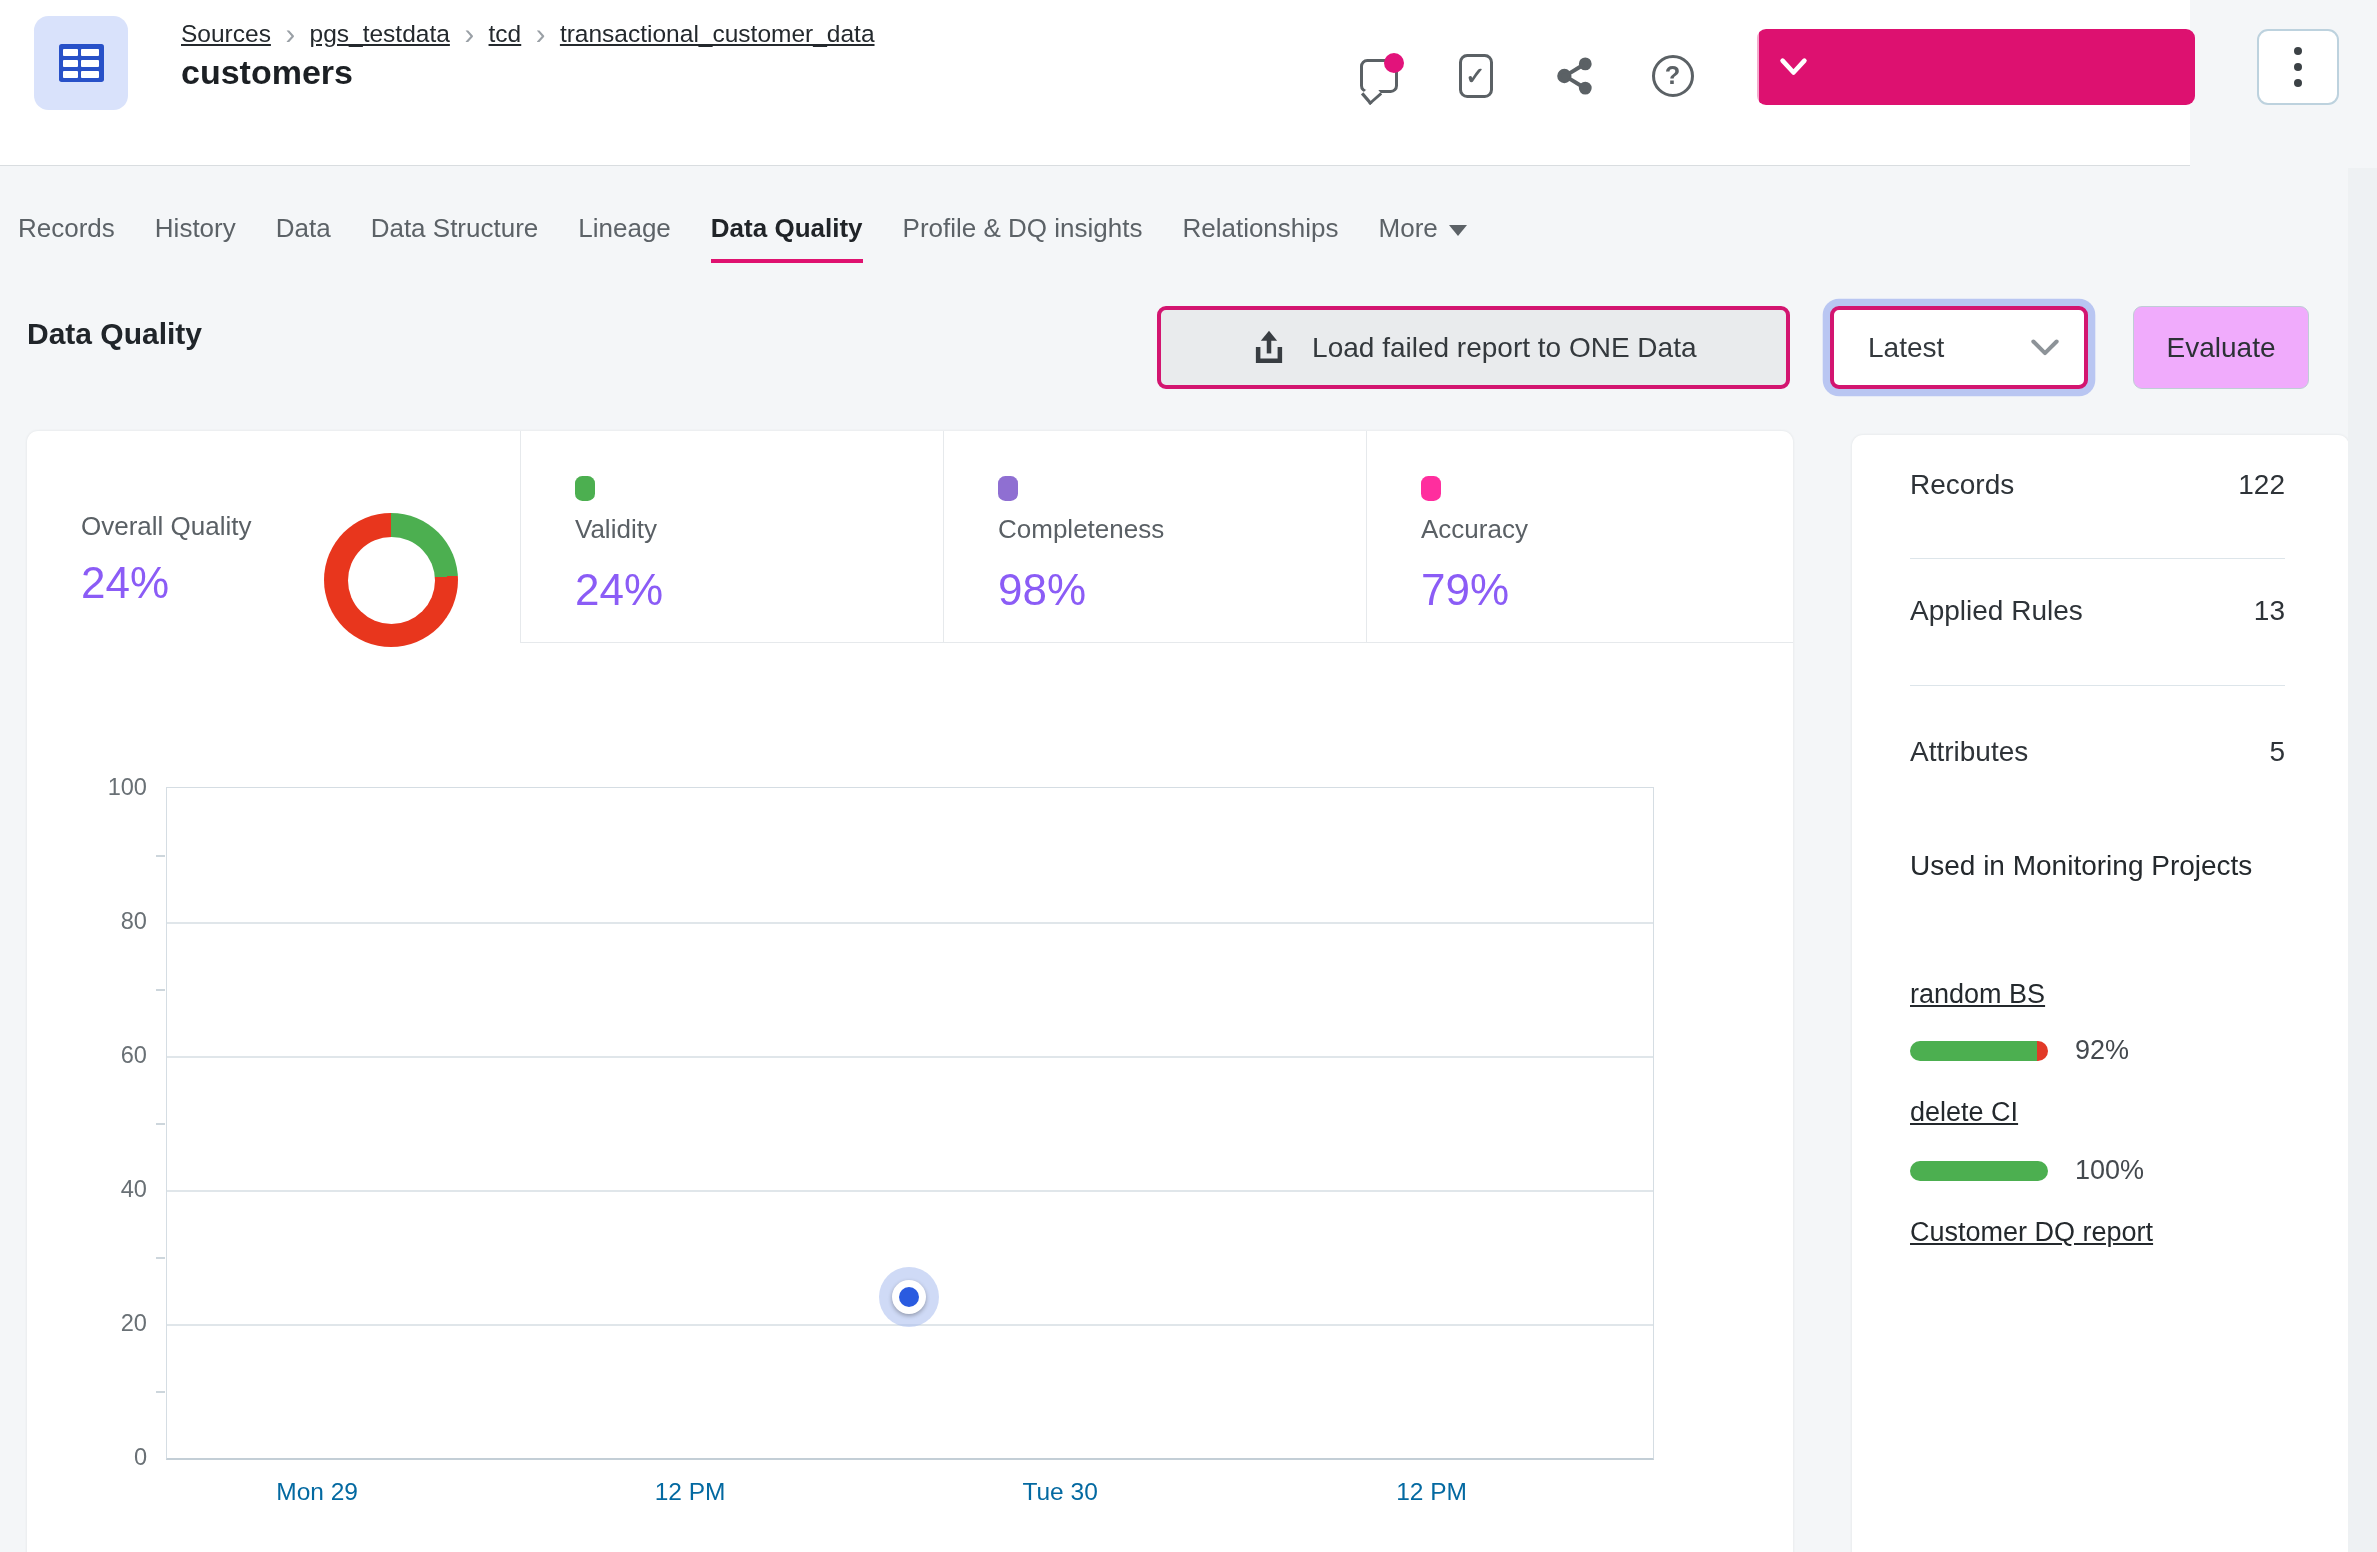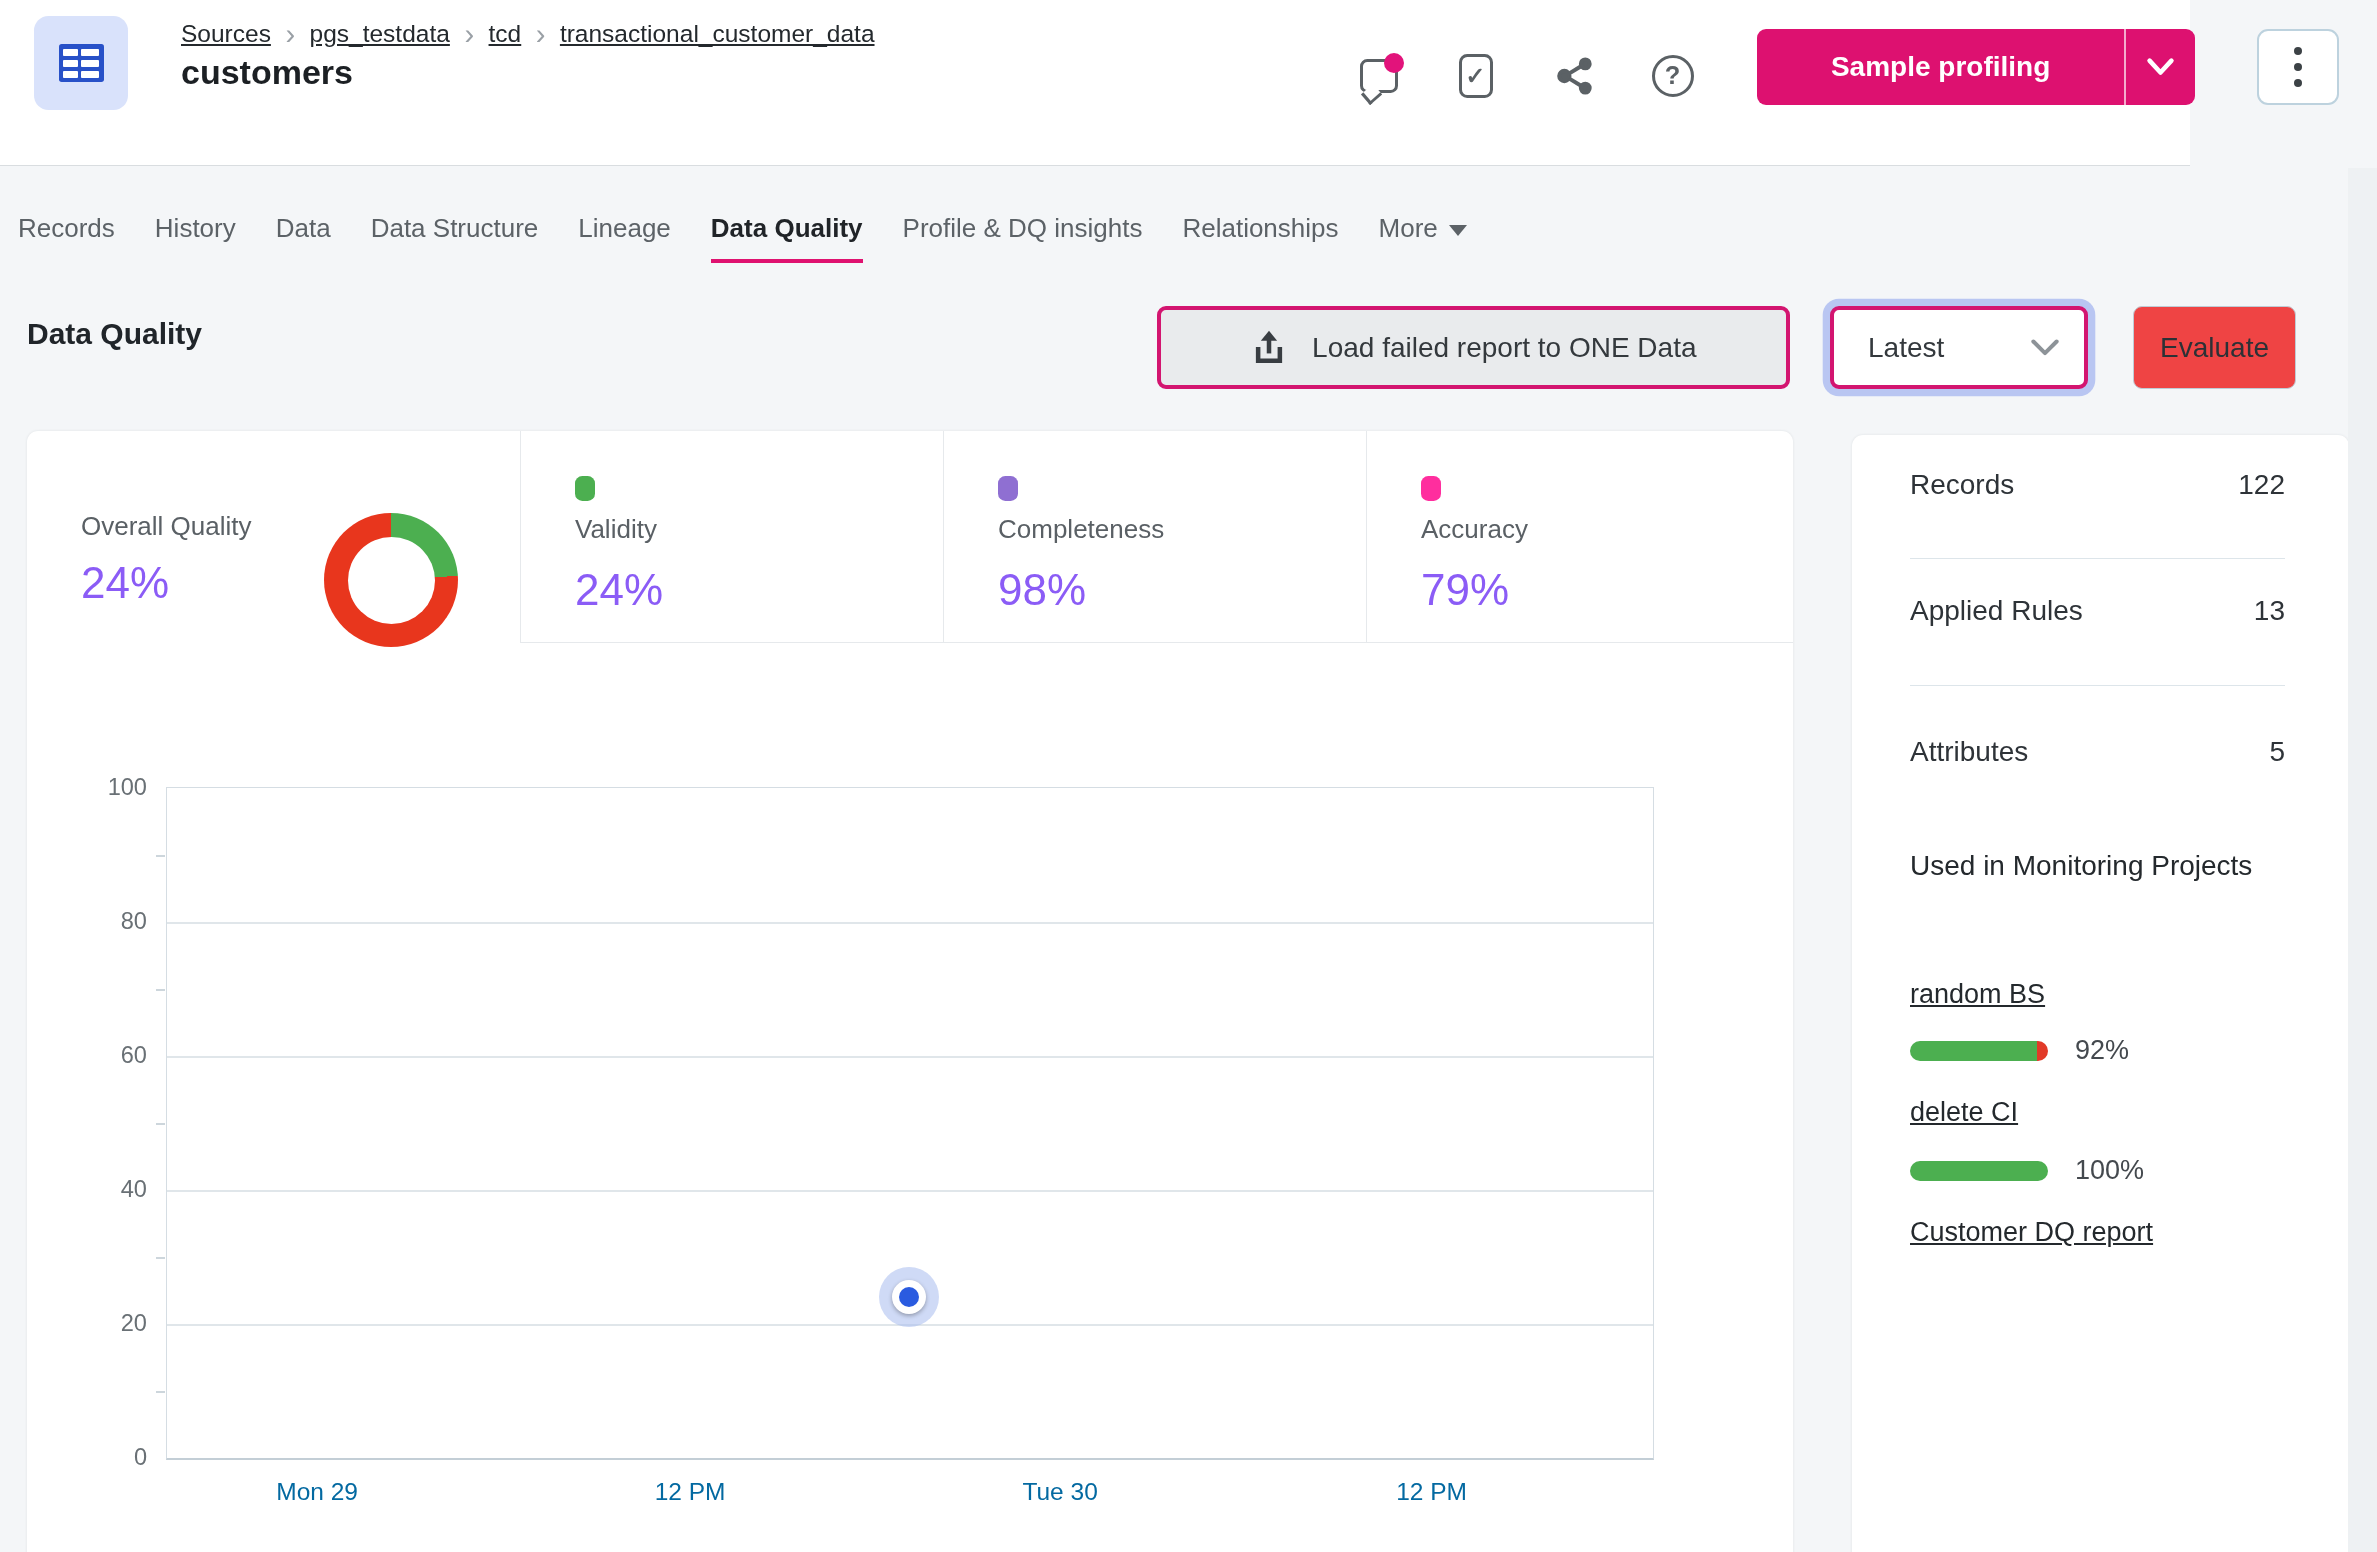--- a/index.html
+++ b/index.html
@@ -45,21 +45,21 @@
 
   
   .page-title{position:absolute;left:27px;top:317px;font-size:30px;font-weight:700;color:#20252a}
   .btn-load{position:absolute;left:1157px;top:306px;width:633px;height:83px;background:#e9ebed;border:4.5px solid #d31570;border-radius:9px;
             display:flex;align-items:center;justify-content:center;gap:23.6px;cursor:pointer}
   .btn-load span{font-size:28px;color:#34393d;font-weight:500}
   .select-latest{position:absolute;left:1830px;top:306px;width:258px;height:83px;background:#fff;border:4.5px solid #d31570;border-radius:9px;
                  box-shadow:0 0 0 7.3px #b9c6f2;display:flex;align-items:center;justify-content:space-between;
                  padding:0 22px 0 34px;cursor:pointer}
   .select-latest span{font-size:28px;color:#34393d}
-  .btn-evaluate{position:absolute;left:2133px;top:306px;width:163px;height:83px;background:#ef4444;border:1.8px solid #bfccd6;border-radius:9px;
+  .btn-evaluate{position:absolute;left:2133px;top:306px;width:176px;height:83px;background:#f0abfc;border:1.8px solid #bfccd6;border-radius:9px;
                 display:flex;align-items:center;justify-content:center;font-size:28px;color:#2c3136;cursor:pointer}
 
   
   .main-panel{position:absolute;left:27px;top:431px;width:1766px;height:1142px;background:#fff;border-radius:11px 11px 0 0;
               box-shadow:0 0.9px 2.7px rgba(27,35,45,.10)}
   .cards{display:flex;height:212px}
   .card{position:relative}
   .card.c1{width:493px}
   .card.c2{width:423px}.card.c3{width:423px}.card.c4{flex:1}
   .card.bordered{border-left:0.9px solid #e6e9ec;border-bottom:0.9px solid #e6e9ec}
@@ -148,21 +148,20 @@
         <line x1="8.7" y1="10.7" x2="15.3" y2="6.7"></line>
           <line x1="8.7" y1="13.3" x2="15.3" y2="17.3"></line>
       </g>
     </svg>
   </div>
   <div class="hicon" style="left:1650px">
     <div class="icon-help">?</div>
   </div>
 
   <div class="btn-primary">
-    <div class="lbl">Sample profiling</div>
     <div class="split"></div>
     <div class="caret">
       <svg width="31" height="22" viewBox="0 0 34 24">
         <polyline points="5,5 17,18 29,5" fill="none" stroke="#ffffff" stroke-width="5" stroke-linecap="round" stroke-linejoin="round"></polyline>
       </svg>
     </div>
   </div>
   <div class="kebab-btn">
     <i></i>
       <i></i>

